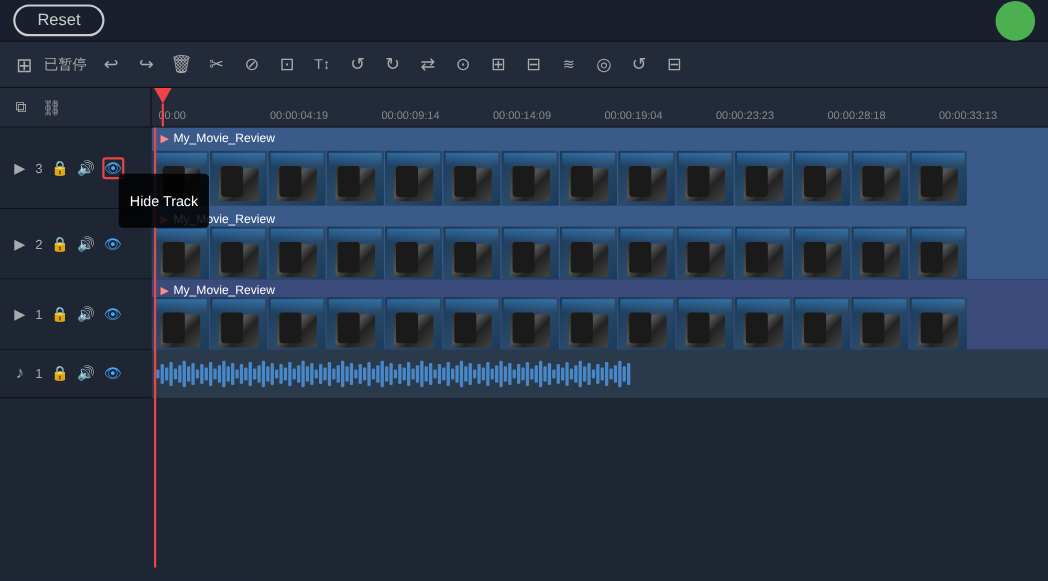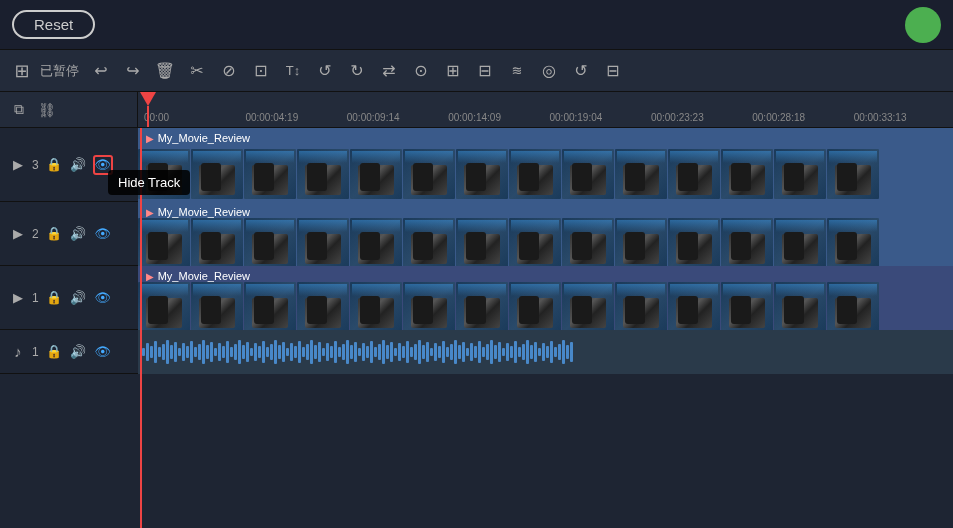--- a/index.html
+++ b/index.html
@@ -12,21 +12,21 @@
       color: #ccc;
     }
 
     
     .top-bar {
       display: flex;
       align-items: center;
       justify-content: space-between;
       background: #1a1f2e;
       padding: 6px 12px;
-      height: 50px;
+      height: 38px;
       border-bottom: 1px solid #111;
       gap: 28px;
     }
     .top-bar-left, .top-bar-right {
       display: flex;
       align-items: center;
       gap: 8px;
     }
     .btn-reset {
       background: transparent;
@@ -255,21 +255,21 @@
     }
 
     
     .tooltip-box {
       position: absolute;
       left: 108px;
       top: 42px;
       background: rgba(0,0,0,0.85);
       color: #fff;
       font-size: 13px;
-      padding: 5px 10px;
+      padding: 17px 10px;
       border-radius: 4px;
       z-index: 100;
       white-space: nowrap;
       pointer-events: none;
     }
 
     
     .track-row-3 { height: 74px; }
     .track-row-2 { height: 64px; }
     .track-row-1 { height: 64px; }

